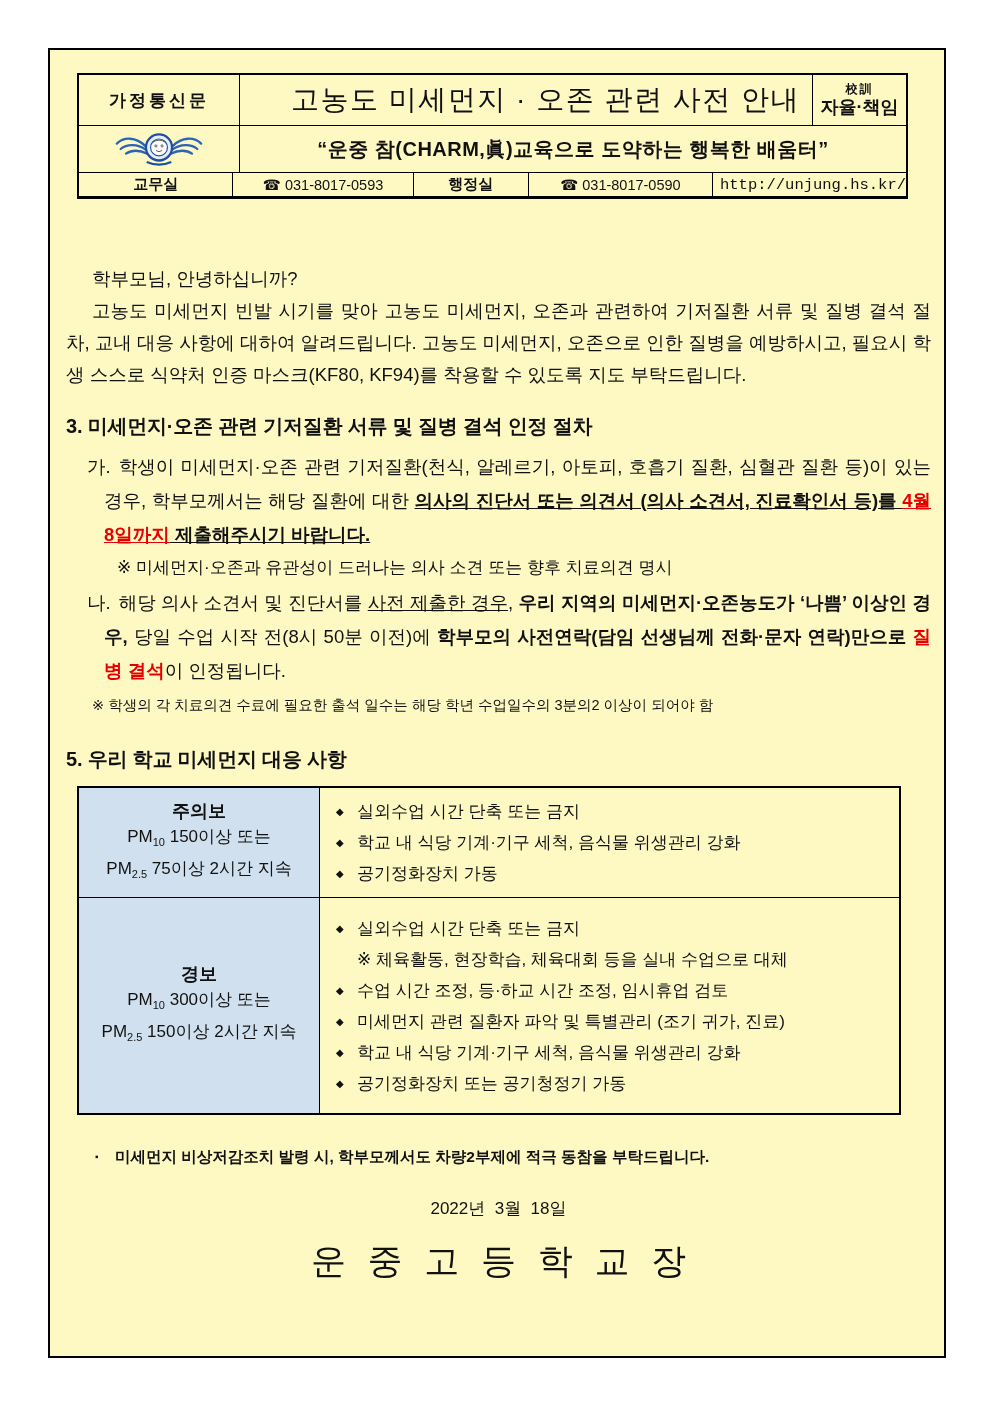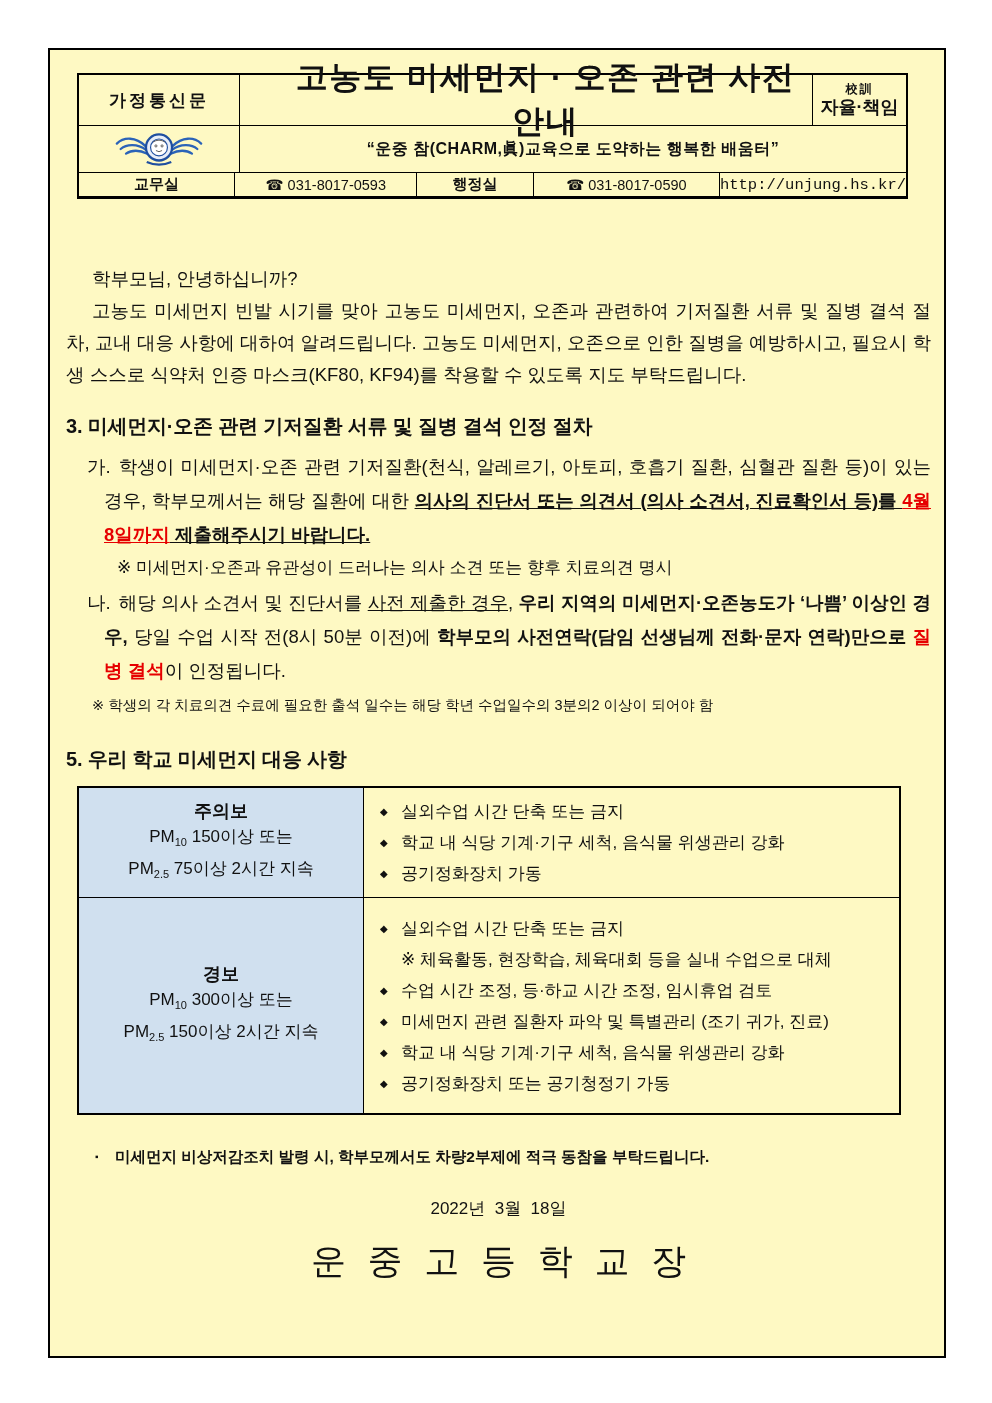--- a/index.html
+++ b/index.html
@@ -20,31 +20,31 @@
   }
   .h-row { display:flex; box-sizing:border-box; }
   .h-row + .h-row { border-top:1px solid #000; }
   .h-cell {
     display:flex; flex-direction:column; align-items:center; justify-content:center;
     box-sizing:border-box; text-align:center;
   }
   .h-cell + .h-cell { border-left:1px solid #000; }
   .row1 { height:50px; } .row2 { height:47px; } .row3 { height:24px; }
   .c-doctype { width:160px; font-weight:bold; font-size:17px; letter-spacing:3px; }
-  .c-title  { flex:1; font-weight:bold; font-size:32px; letter-spacing:1.5px;padding-left:39px; }
+  .c-title  { flex:1; font-weight:normal; font-size:28px; letter-spacing:1.5px;padding-left:39px; }
   .c-motto  { width:94px; line-height:1.15; }
   .motto-label { font-weight:bold; font-size:12px; letter-spacing:2px; }
   .motto-value { font-weight:bold; font-size:18px; }
   .c-logo { width:160px; }
-  .c-slogan { flex:1; font-weight:bold; font-size:16px; letter-spacing:0.5px; }
+  .c-slogan { flex:1; font-weight:bold; font-size:20px; letter-spacing:0.5px; }
   .c-office { width:160px; font-weight:bold; font-size:15px; }
   .c-phone1 { width:188px; font-size:14.5px; }
   .c-office2 { width:120px; font-weight:bold; font-size:15px; }
   .c-phone2 { width:192px; font-size:14.5px; }
-  .c-url { flex:1; font-size:15.5px; font-family:"Liberation Mono","DejaVu Sans Mono",monospace; }
+  .c-url { flex:1; font-size:15.5px; font-family:"Liberation Mono","DejaVu Sans Mono",monospace;padding-left:7px; }
 
   
   .content { margin:0 13px 0 16px; }
   .greeting { margin:64px 0 0 0; font-size:18.5px; line-height:32px; text-indent:26px; }
   .intro {
     margin:0; font-size:18.5px; line-height:32px; text-indent:26px;
     text-align:justify; word-break:break-all;
   }
   .sec-heading { margin:22px 0 0 0; font-size:20px; font-weight:bold; letter-spacing:-0.2px; }
   .clause {
@@ -60,21 +60,21 @@
   .note-lg { margin:2px 0 0 51px; font-size:17px; line-height:28px; }
   .note-sm { margin:6px 0 0 26px; font-size:14.5px; line-height:22px; }
   .sec2 { margin-top:30px; }
 
   
   .rtable { margin:13px 0 0 11px; width:824px; box-sizing:border-box; border:2px solid #000; }
   .r-row { display:flex; box-sizing:border-box; }
   .r-row + .r-row { border-top:1px solid #000; }
   .r-row1 { min-height:106px; } .r-row2 { min-height:216px; }
   .cond-cell {
-    width:285px; box-sizing:border-box; border-right:1px solid #000;
+    width:241px; box-sizing:border-box; border-right:1px solid #000;
     background:#d0e0ef; display:flex; flex-direction:column;
     align-items:center; justify-content:center; text-align:center;
   }
   .level { font-weight:bold; font-size:18px; line-height:26px; }
   .cond-line { font-size:17px; line-height:26px; }
   .cond-line sub { font-size:11px; }
   .actions-cell {
     flex:1; padding:8px 16px; display:flex; flex-direction:column; justify-content:center;
   }
   .action { display:flex; font-size:17px; line-height:31px; }

